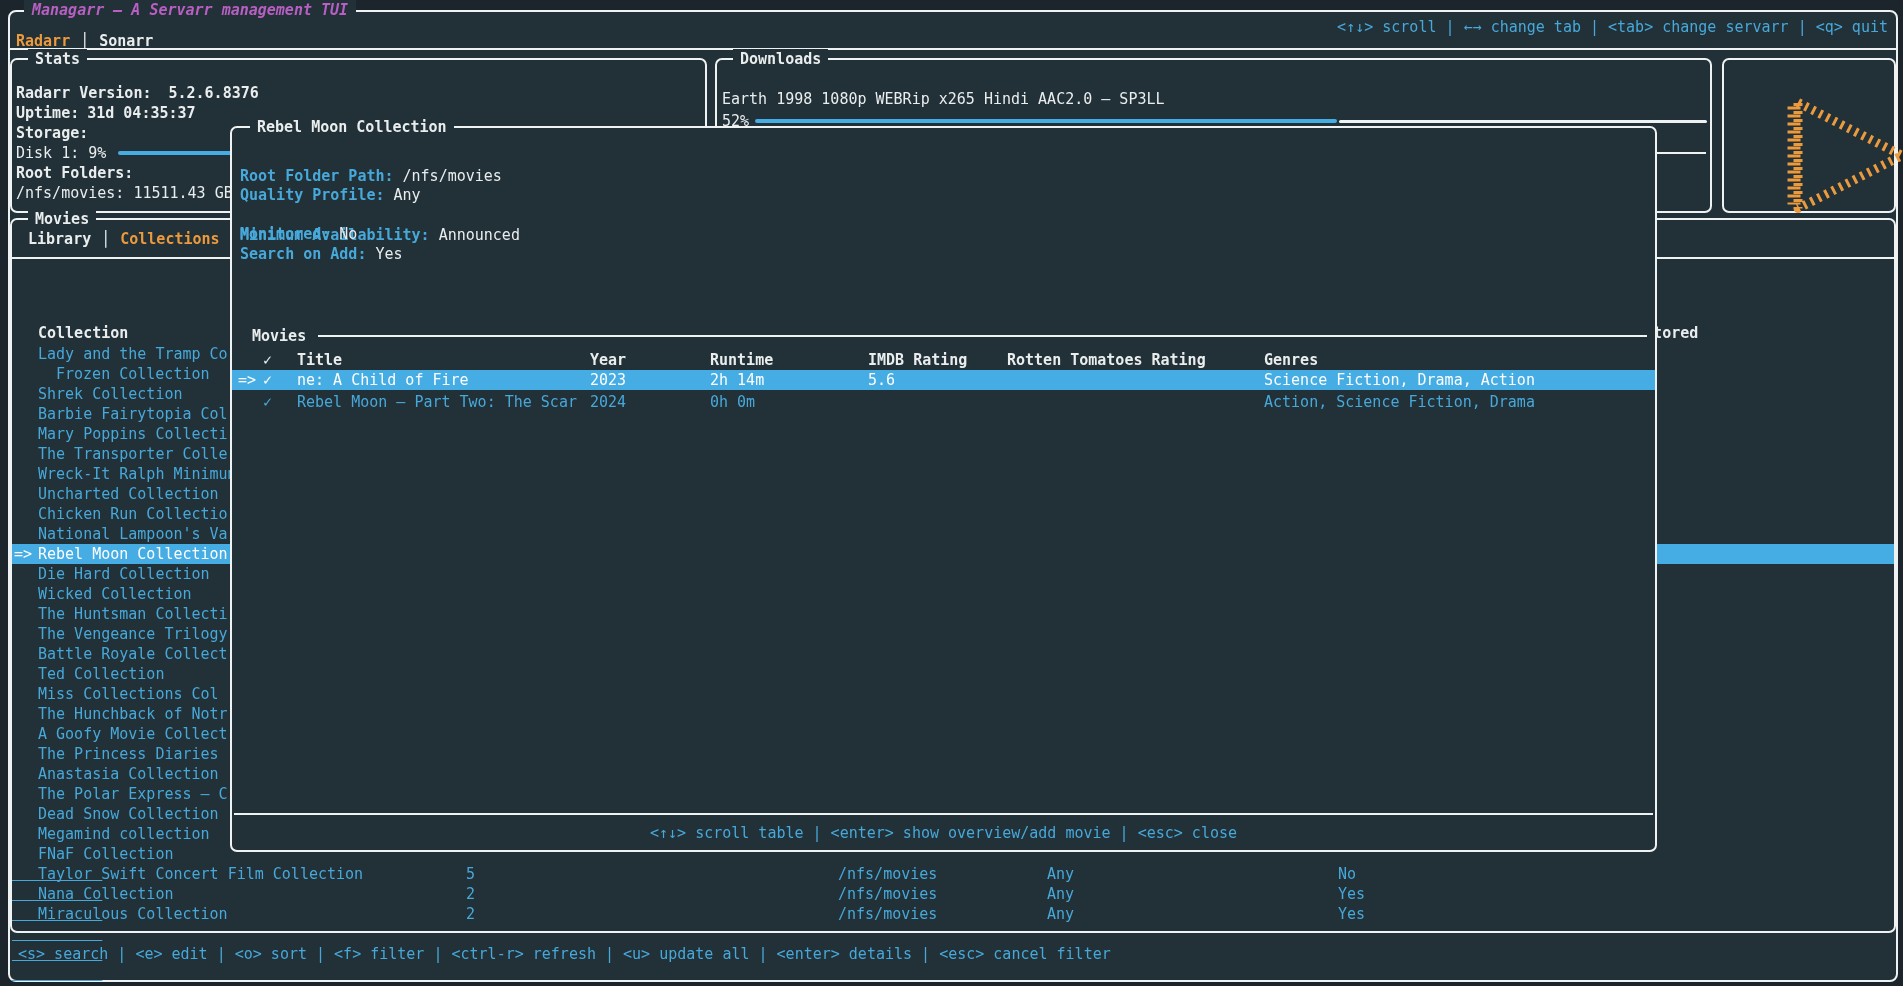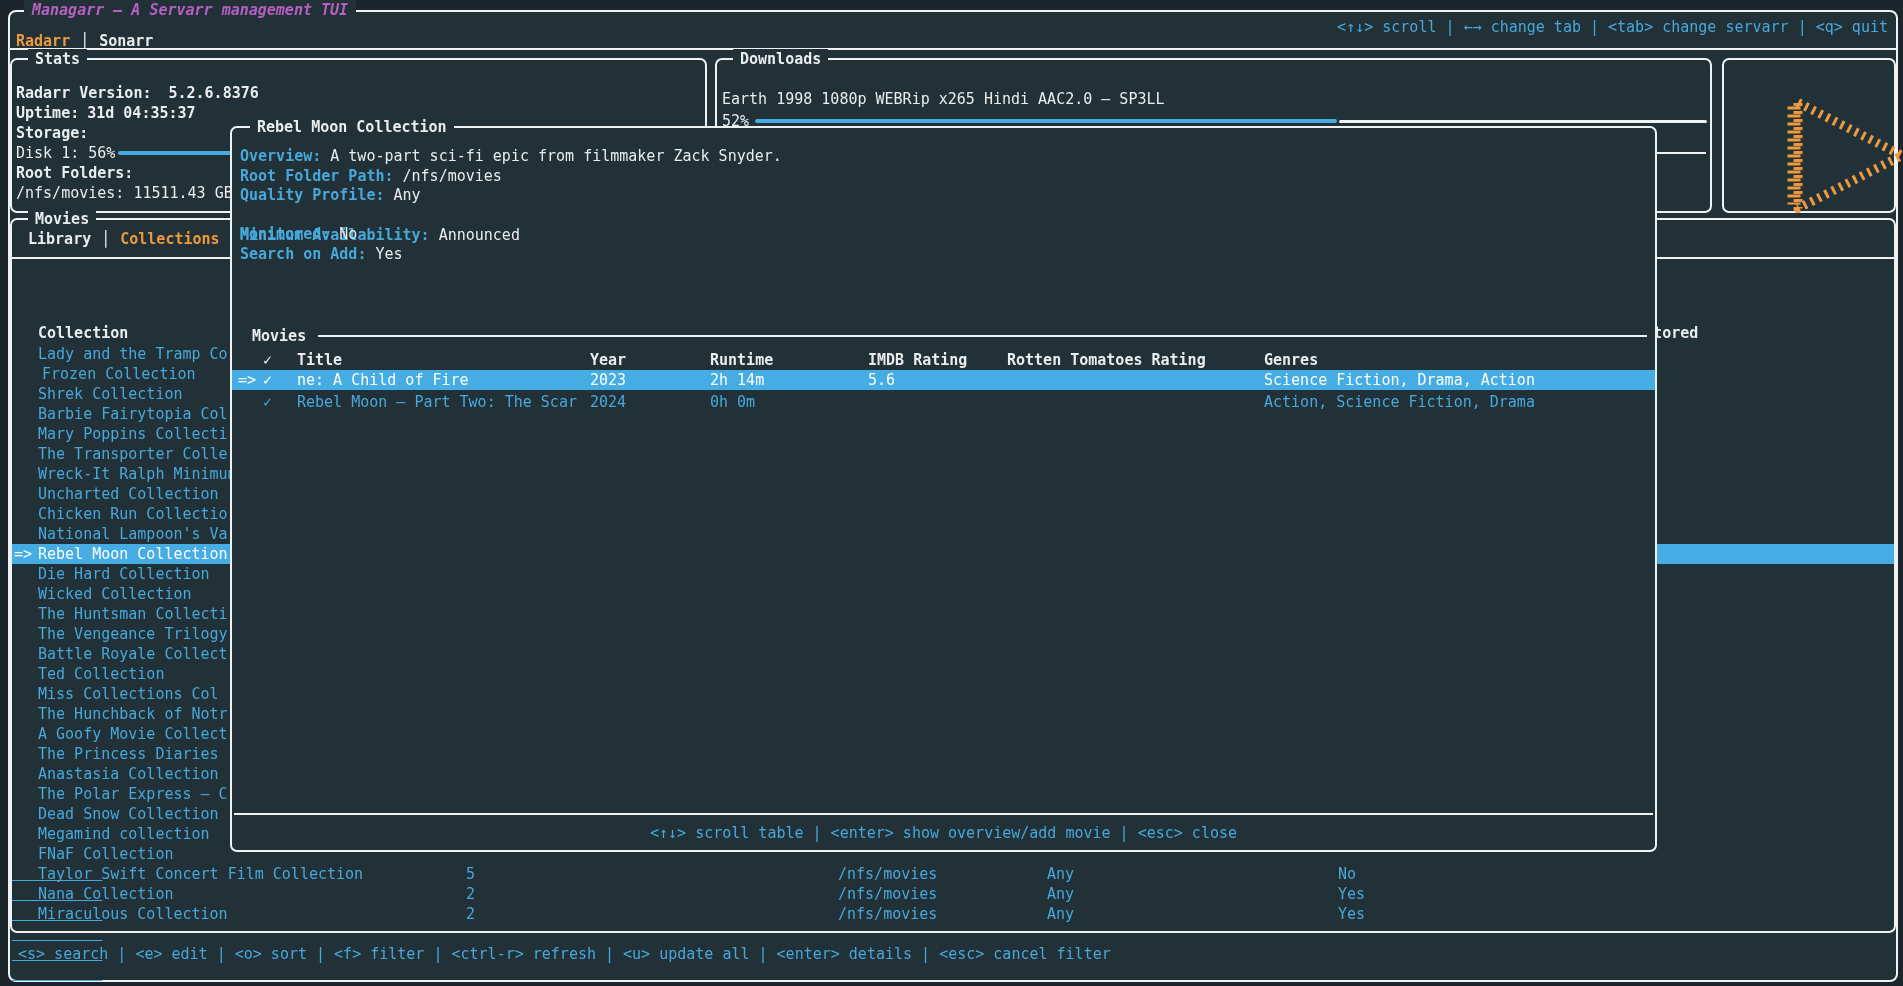--- a/index.html
+++ b/index.html
@@ -66,21 +66,21 @@
   <div class="panel" style="left:10px;top:58px;width:697px;height:155px">
     <span class="ptitle">Stats</span>
     <div class="statline" style="top:23px">
       <span class="statlabel">Radarr Version:</span><span style="font-weight:bold">5.2.6.8376</span>
     </div>
     <div class="statline" style="top:43px;gap:8px">
       <span class="statlabel">Uptime:</span><span style="font-weight:bold">31d 04:35:37</span>
     </div>
     <div class="statline statlabel" style="top:63px">Storage:</div>
     <div class="statline" style="top:83px">
-      <span>Disk 1: 56%</span>
+      <span>Disk 1: 9%</span>
     </div>
     <div class="gauge" style="left:106px;top:91px;width:580px;background:var(--sel)"></div>
     <div class="statline statlabel" style="top:103px">Root Folders:</div>
     <div class="statline" style="top:123px">/nfs/movies: 11511.43 GB</div>
   </div>
 
   
   <div class="panel" style="left:715px;top:58px;width:997px;height:155px">
     <span class="ptitle">Downloads</span>
     <div class="abs" style="left:5px;top:29px">Earth 1998 1080p WEBRip x265 Hindi AAC2.0 – SP3LL</div>
@@ -119,21 +119,21 @@
           <span class="cell" style="left:2px"></span>
           <span class="cell" style="left:26px">Lady and the Tramp Co</span>
           <span class="cell" style="left:454px"></span>
           <span class="cell" style="left:826px"></span>
           <span class="cell" style="left:1035px"></span>
           <span class="cell" style="left:1326px"></span>
         </div>
       
         <div class="trow crow" style="top: 144px;">
           <span class="cell" style="left:2px"></span>
-          <span class="cell" style="left:30px">Frozen Collection</span>
+          <span class="cell" style="left:44px">Frozen Collection</span>
           <span class="cell" style="left:454px"></span>
           <span class="cell" style="left:826px"></span>
           <span class="cell" style="left:1035px"></span>
           <span class="cell" style="left:1326px"></span>
         </div>
       
         <div class="trow crow" style="top: 164px;">
           <span class="cell" style="left:2px"></span>
           <span class="cell" style="left:26px">Shrek Collection</span>
           <span class="cell" style="left:454px"></span>
@@ -381,24 +381,20 @@
   
   <div class="abs keybinds" style="left:18px;top:944px">&lt;s&gt; search | &lt;e&gt; edit | &lt;o&gt; sort | &lt;f&gt; filter | &lt;ctrl-r&gt; refresh | &lt;u&gt; update all | &lt;enter&gt; details | &lt;esc&gt; cancel filter</div>
 
   
   <div class="panel modal" style="left:230px;top:126px;width:1427px;height:726px">
     <span class="ptitle" style="left:18px">Rebel Moon Collection</span>
 
     <div class="rows-host">
       
     
-        <div class="trow frow" style="top: 18px;">
-          <span class="flabel">Overview:</span>
-          <span class="fvalue">A two-part sci-fi epic from filmmaker Zack Snyder.</span>
-        </div>
       
         <div class="trow frow" style="top: 37.5px;">
           <span class="flabel">Root Folder Path:</span>
           <span class="fvalue">/nfs/movies</span>
         </div>
       
         <div class="trow frow" style="top: 57px;">
           <span class="flabel">Quality Profile:</span>
           <span class="fvalue">Any</span>
         </div>

